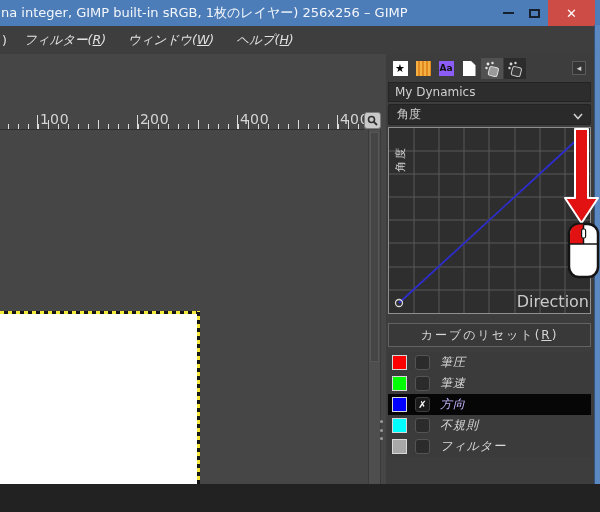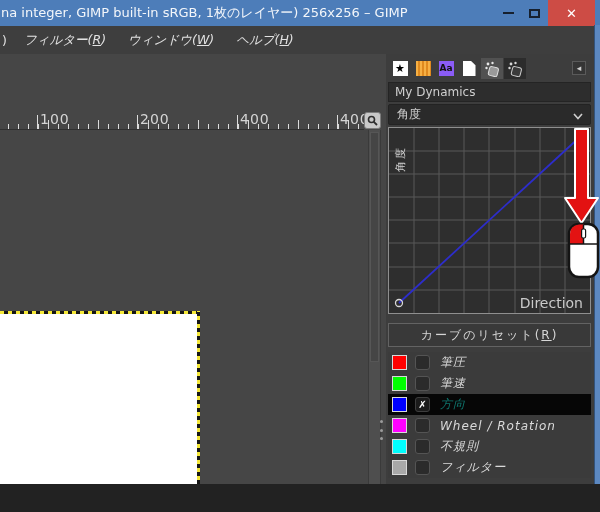--- a/index.html
+++ b/index.html
@@ -68,36 +68,36 @@
   .dyn-header{position:absolute;left:2px;top:28px;width:203px;height:20px;background:#2d2d2d;
       border:1px solid #242424;color:#cfcfcf;font-size:12px;line-height:18px;padding-left:6px;}
   .dyn-select{position:absolute;left:2px;top:50px;width:203px;height:21px;background:#2a2a2a;
       border:1px solid #232323;border-radius:2px;color:#cfcfcf;font-size:12px;line-height:19px;padding-left:8px;}
   .dyn-select .chev{position:absolute;right:6px;top:4px;}
 
   .curve-box{position:absolute;left:2px;top:73px;width:203px;height:187px;background:#2e2e2e;
       border:1px solid #8f8f8f;}
   .curve-ylabel{position:absolute;left:4px;top:44px;color:#cfcfcf;font-size:11px;letter-spacing:2px;
       transform:rotate(-90deg);transform-origin:top left;white-space:nowrap;}
-  .curve-xlabel{position:absolute;right:7px;bottom:2px;color:#cacaca;font-size:14px;}
+  .curve-xlabel{position:absolute;right:1px;bottom:2px;color:#cacaca;font-size:16px;}
 
   .reset-btn{position:absolute;left:2px;top:269px;width:203px;height:24px;background:#393939;
       border:1px solid #636363;border-radius:0;color:#d6d6d6;font-size:12px;letter-spacing:2px;
       display:flex;align-items:center;justify-content:center;}
   .reset-btn .key{text-decoration:underline;}
 
   .input-list{position:absolute;left:2px;top:298px;width:203px;background:#3b3b3b;font-style:italic;}
   .input-row{height:21px;display:flex;align-items:center;padding-left:4px;}
   .input-row.selected{background:#060606;}
   .swatch{width:15px;height:15px;border:1px solid #d8d8d8;flex:0 0 auto;}
   .checkbox{width:15px;height:15px;margin-left:8px;background:#2b2b2b;border:1px solid #545454;
       border-radius:3px;color:#fff;font-size:10px;font-weight:bold;line-height:13px;text-align:center;flex:0 0 auto;}
   .input-row.selected .checkbox{background:#1a1a1a;border-color:#3d3d3d;}
   .row-label{margin-left:10px;color:#dadada;font-size:12px;letter-spacing:1px;white-space:nowrap;}
-  .input-row.selected .row-label{color:#0f766e;}
+  .input-row.selected .row-label{color:#c4b5fd;}
 
   .bottom-grip{position:absolute;left:96px;bottom:4px;width:22px;display:flex;justify-content:space-between;}
   .bottom-grip i{width:3px;height:3px;background:#989898;}
   .partial-box{position:absolute;left:4px;bottom:-2px;width:15px;height:7px;border:1px solid #8a8a8a;background:#3d3d3d;}
 
   .blue-edge{position:absolute;left:594px;top:25px;width:6px;height:487px;background:#5c88c1;
       border-left:1px solid #33537c;}
 
   
   .annot{position:absolute;pointer-events:none;}
@@ -259,25 +259,20 @@
           <span class="swatch" style="background: rgb(0, 255, 0);"></span>
           <span class="checkbox"></span>
           <span class="row-label">筆速</span>
         </div>
         <div class="input-row selected">
           <span class="swatch" style="background: rgb(0, 0, 255);"></span>
           <span class="checkbox">✗</span>
           <span class="row-label">方向</span>
         </div>
         <div class="input-row">
-          <span class="swatch" style="background: rgb(255, 0, 255);"></span>
-          <span class="checkbox"></span>
-          <span class="row-label">Wheel / Rotation</span>
-        </div>
-        <div class="input-row">
           <span class="swatch" style="background: rgb(0, 255, 255);"></span>
           <span class="checkbox"></span>
           <span class="row-label">不規則</span>
         </div>
         <div class="input-row">
           <span class="swatch" style="background: rgb(168, 168, 168);"></span>
           <span class="checkbox"></span>
           <span class="row-label">フィルター</span>
         </div>
       </div>

